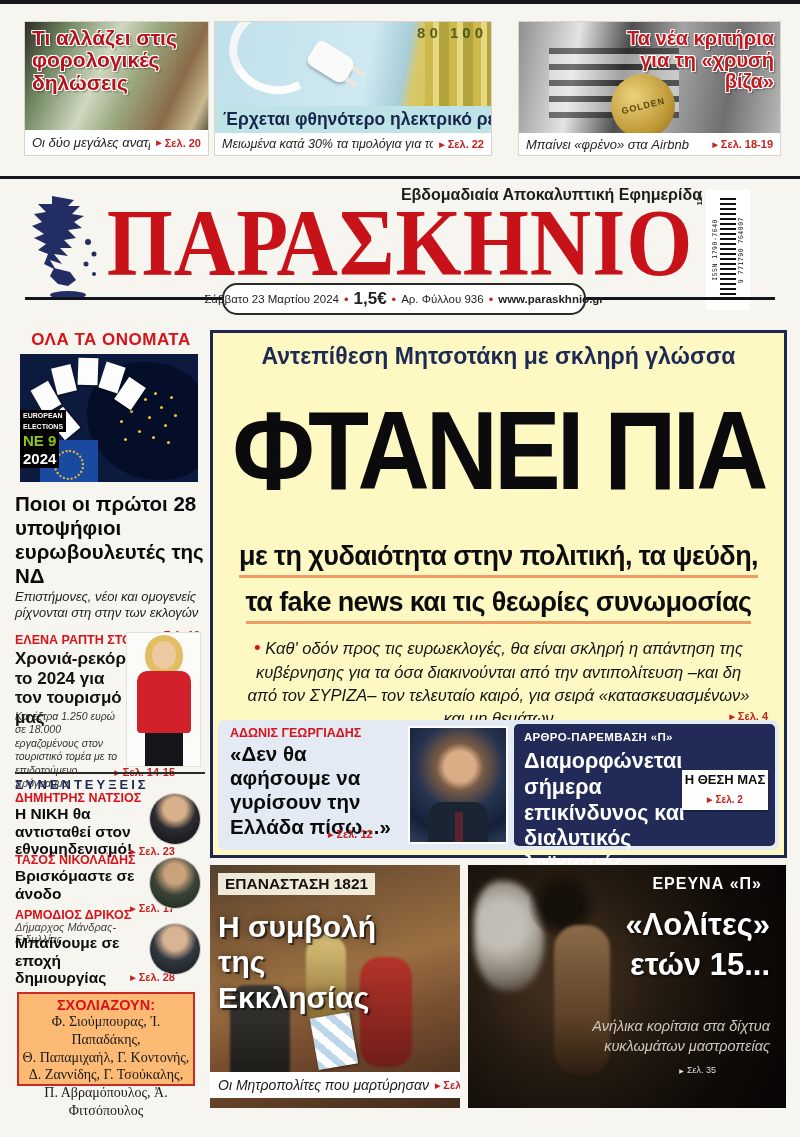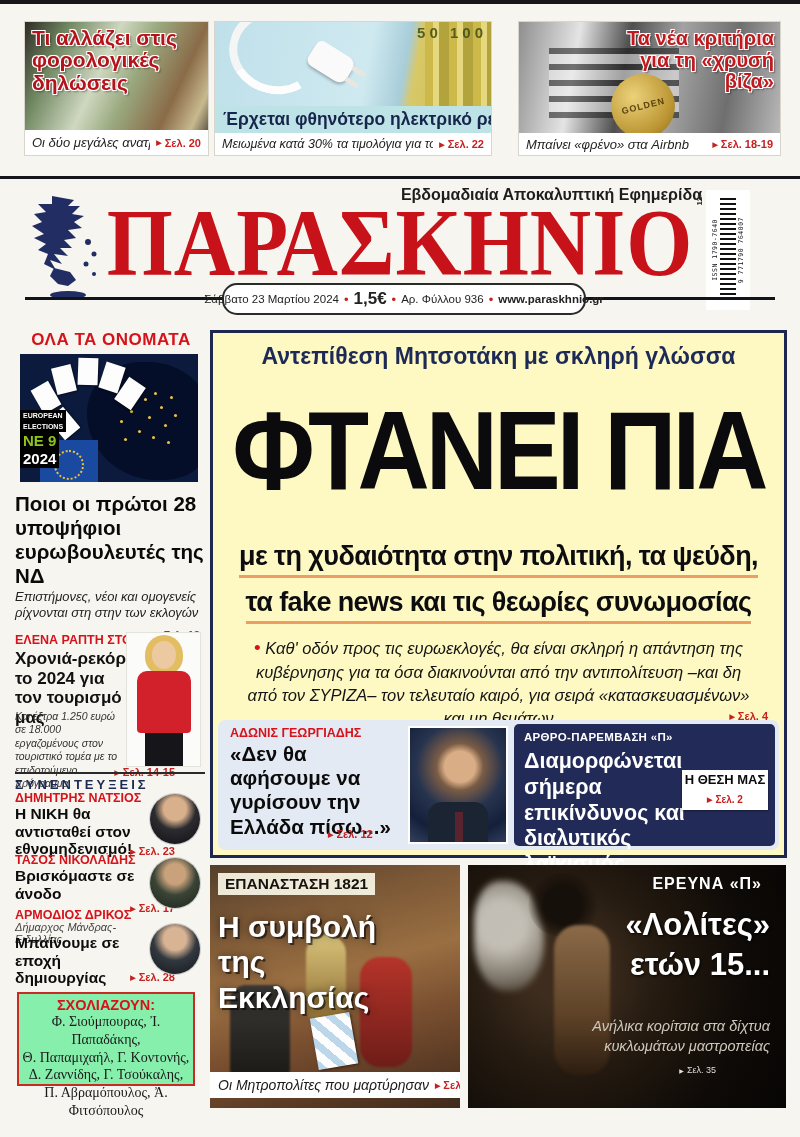--- a/index.html
+++ b/index.html
@@ -86,21 +86,21 @@
   .sb-div{left:15px;top:772px;width:190px;height:2px;background:#2a2a2a;}
   .int-header{left:15px;top:777px;font-size:13px;font-weight:bold;color:#1c2a55;letter-spacing:3px;}
   .int-name{width:190px;font-size:12.5px;font-weight:bold;color:#d6131b;}
   .int-head{width:132px;font-size:15.5px;font-weight:bold;line-height:1.14;color:#0c0c0c;}
   .int-role{width:132px;font-size:11px;font-style:italic;color:#444;}
   .int-page{width:160px;text-align:right;}
   .int-photo{width:50px;height:50px;border-radius:50%;box-shadow:0 0 0 1px #ccc;}
   .ph1{background:radial-gradient(circle at 50% 30%,#d9b08c 0 26%,#2c2c30 48%,#101014 100%);}
   .ph2{background:radial-gradient(circle at 50% 32%,#c9a27c 0 24%,#3a4436 50%,#1c241a 100%);}
   .ph3{background:radial-gradient(circle at 50% 30%,#d8b394 0 26%,#32383f 50%,#14181d 100%);}
-  .schol-box{left:17px;top:992px;width:178px;height:94px;background:#86efac;border:2px solid #c62b24;padding:3px 2px;box-sizing:border-box;text-align:center;}
+  .schol-box{left:17px;top:992px;width:178px;height:94px;background:#fdba74;border:2px solid #c62b24;padding:3px 2px;box-sizing:border-box;text-align:center;}
   .schol-h{color:#d6131b;font-weight:bold;font-size:14.5px;}
   .schol-l{font-family:"Liberation Serif",serif;font-size:14px;color:#1a1a1a;line-height:1.27;}
 
   
   .lead-box{left:210px;top:330px;width:577px;height:528px;background:#fef9c3;border:3px solid #1e2750;box-sizing:border-box;}
   .lead-kicker{position:absolute;left:0;right:0;top:10px;text-align:center;color:#1c2a55;font-weight:bold;font-size:23px;}
   .lead-head{position:absolute;left:0;right:0;top:42px;height:150px;text-align:center;font-size:100px;font-weight:bold;
       letter-spacing:-4px;line-height:150px;color:#0b0b0d;white-space:nowrap;transform:scaleY(1.12);transform-origin:center;}
   .lead-sub{position:absolute;left:0;right:0;text-align:center;}
   .lead-sub span{display:inline-block;font-size:27px;font-weight:bold;letter-spacing:-.6px;color:#0d0d0f;
@@ -163,21 +163,21 @@
     <div class="abs t1-title">Τι αλλάζει στις φορολογικές δηλώσεις</div>
     <div class="abs t-cap">
       <span class="cap">Οι δύο μεγάλες ανατροπές</span>
       <span class="pref">Σελ. 20</span>
     </div>
   </div>
 
   <div class="abs teaser" id="t2">
     <div class="abs t2-photo">
       <div class="bills"></div>
-      <div class="bills-num">50 100</div>
+      <div class="bills-num">80 100</div>
       <div class="cable"></div>
       <div class="plug"></div>
     </div>
     <div class="abs t2-head">Έρχεται φθηνότερο ηλεκτρικό ρεύμα</div>
     <div class="abs t-cap t2-cap">
       <span class="cap" style="font-size:12.5px">Μειωμένα κατά 30% τα τιμολόγια για το επόμενο διάστημα</span>
       <span class="pref">Σελ. 22</span>
     </div>
   </div>
 

